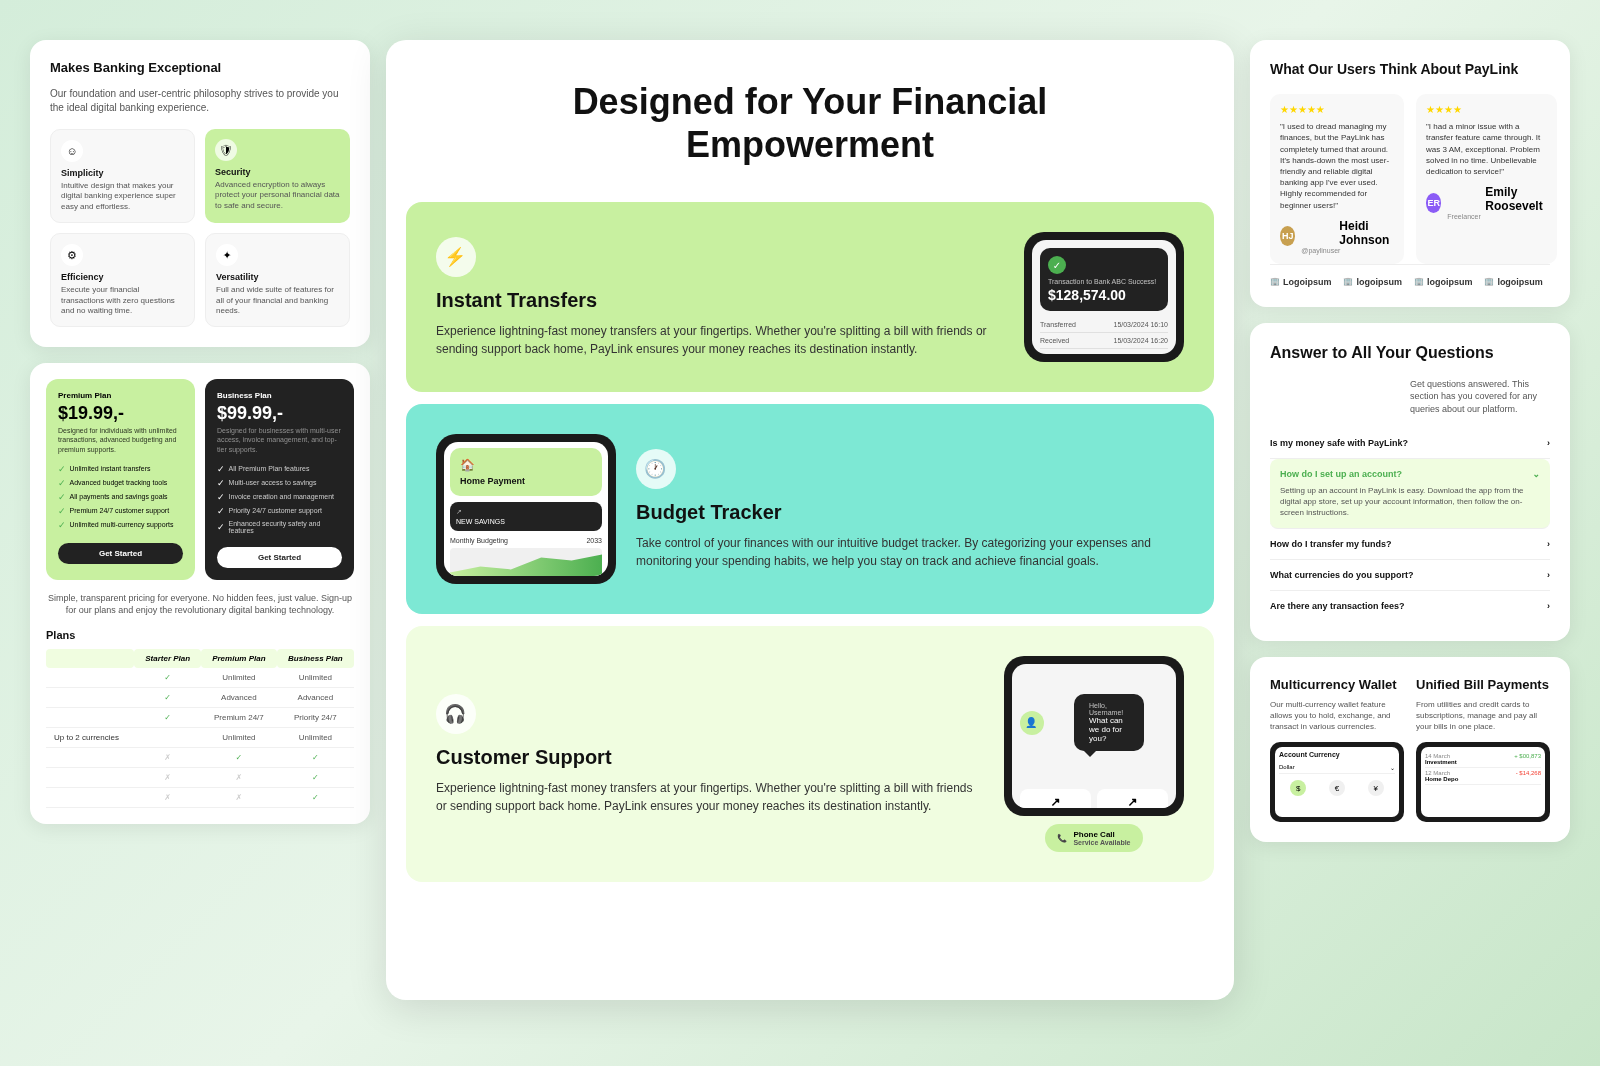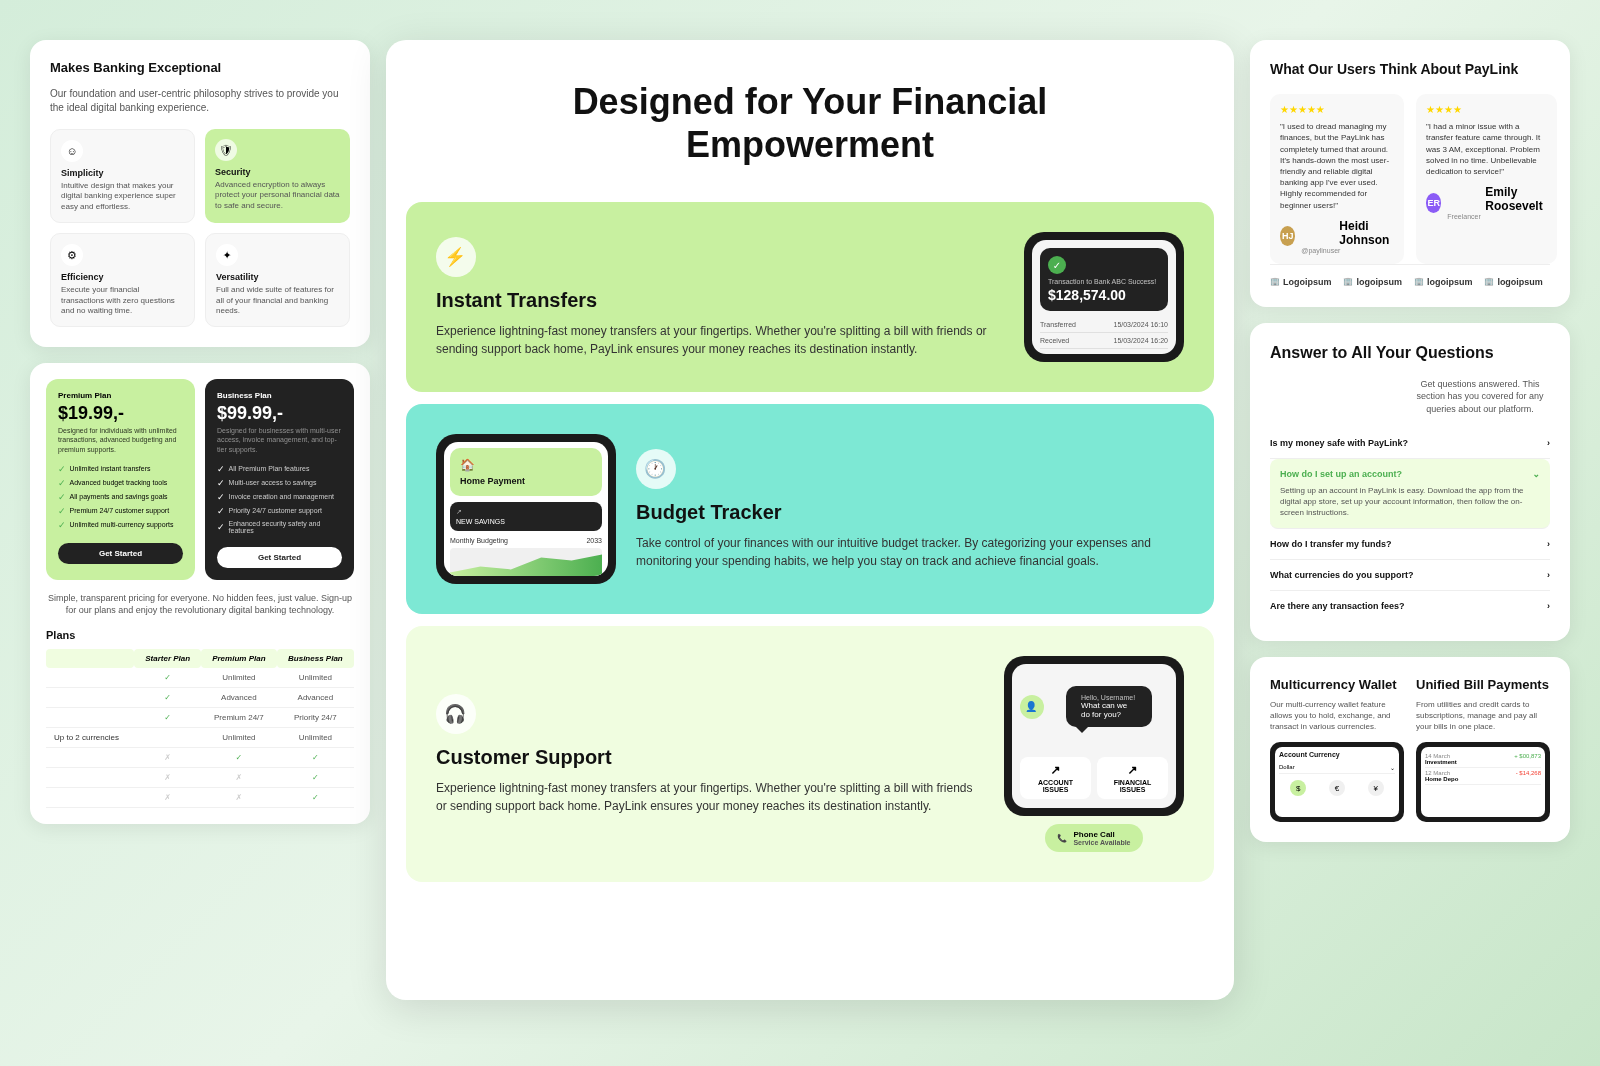--- a/index.html
+++ b/index.html
@@ -400,21 +400,21 @@
       border-radius: 14px;
       height: 100%;
       overflow: hidden;
     }
     .chat-bubble {
       background: #222;
       color: white;
       border-radius: 10px;
       padding: 8px 15px;
       font-size: 8px;
-      margin: 16px;
+      margin: 24px;
       position: relative;
     }
     .chat-bubble::after {
       content: '';
       position: absolute;
       bottom: -6px;
       left: 10px;
       border-left: 6px solid transparent;
       border-right: 6px solid transparent;
       border-top: 6px solid #222;
@@ -917,21 +917,21 @@
         <div class="logo-item">
             <span style="font-size:8px;">🏢</span>
             <span>logoipsum</span>
           </div>
       </div>
     </div>
 
     <div class="card faq-card">
       <h3>Answer to All Your Questions</h3>
       <div style="display:flex;justify-content:flex-end;">
-        <p class="faq-intro" style="width:50%;text-align:center;">Get questions answered. This section has you covered for any queries about our platform.</p>
+        <p class="faq-intro" style="width:50%;">Get questions answered. This section has you covered for any queries about our platform.</p>
       </div>
 
       <div class="faq-item">
         <div class="faq-question">
           <span>Is my money safe with PayLink?</span>
           <span>›</span>
         </div>
       </div>
       <div class="faq-item active">
         <div class="faq-question">

